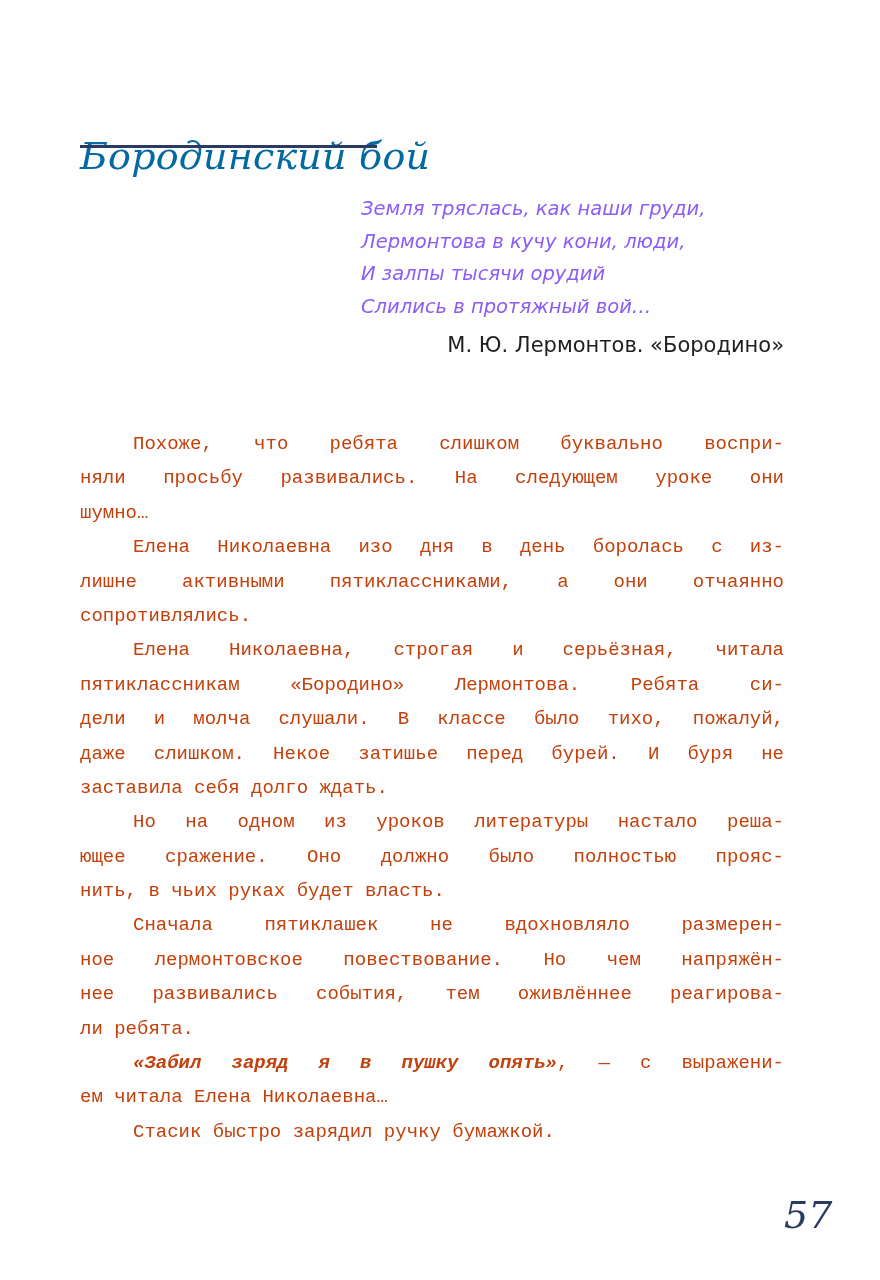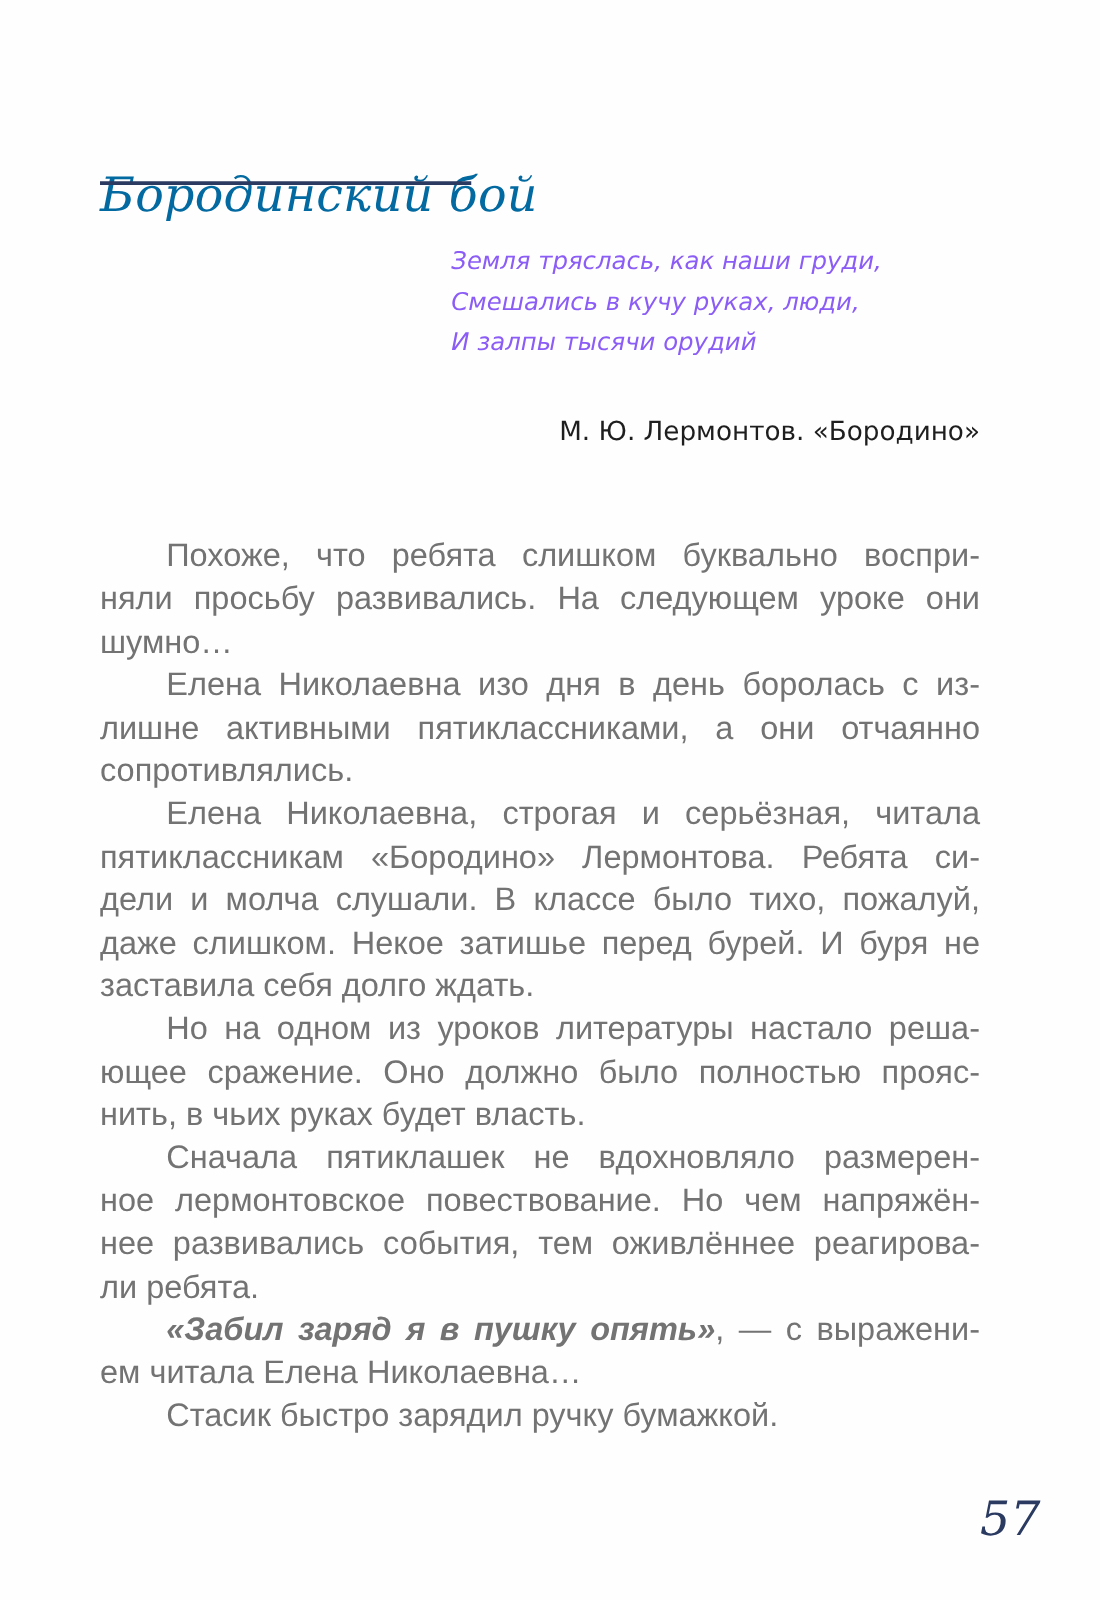--- a/index.html
+++ b/index.html
@@ -61,24 +61,24 @@
       font-family: "DejaVu Sans", sans-serif;
       font-size: 21px;
       color: #1e1e1e;
       white-space: nowrap;
     }
     .body-text {
       position: absolute;
       left: 80px;
       top: 427px;
       width: 704px;
-      font-family: Liberation Sans, sans-serif;
-      font-size: 26px;
+      font-family: Liberation Mono, monospace;
+      font-size: 19px;
       line-height: 34.4px;
-      color: #737373;
+      color: #c2410c;
     }
     .line {
       display: block;
       height: 34.4px;
       text-align: justify;
       text-align-last: justify;
       white-space: nowrap;
       overflow: visible;
     }
     .line.last {
@@ -104,22 +104,23 @@
 </head>
 <body>
 
 <div class="page">
 
   <div class="chapter-title">Бородинский бой</div>
   <div class="title-rule"></div>
 
   <div class="epigraph">
     <div class="epigraph-line">Земля тряслась, как наши груди,</div>
-    <div class="epigraph-line">Смешались в кучу руках, люди,</div>
+    <div class="epigraph-line">Лермонтова в кучу кони, люди,</div>
     <div class="epigraph-line">И залпы тысячи орудий</div>
+    <div class="epigraph-line">Слились в протяжный вой…</div>
   </div>
   <div class="attribution">М. Ю. Лермонтов. «Бородино»</div>
 
   <div class="body-text">
 
     <div>
       <span class="line indent">Похоже, что ребята слишком буквально воспри-</span>
       <span class="line">няли просьбу развивались. На следующем уроке они</span>
       <span class="line last">шумно…</span>
     </div>

